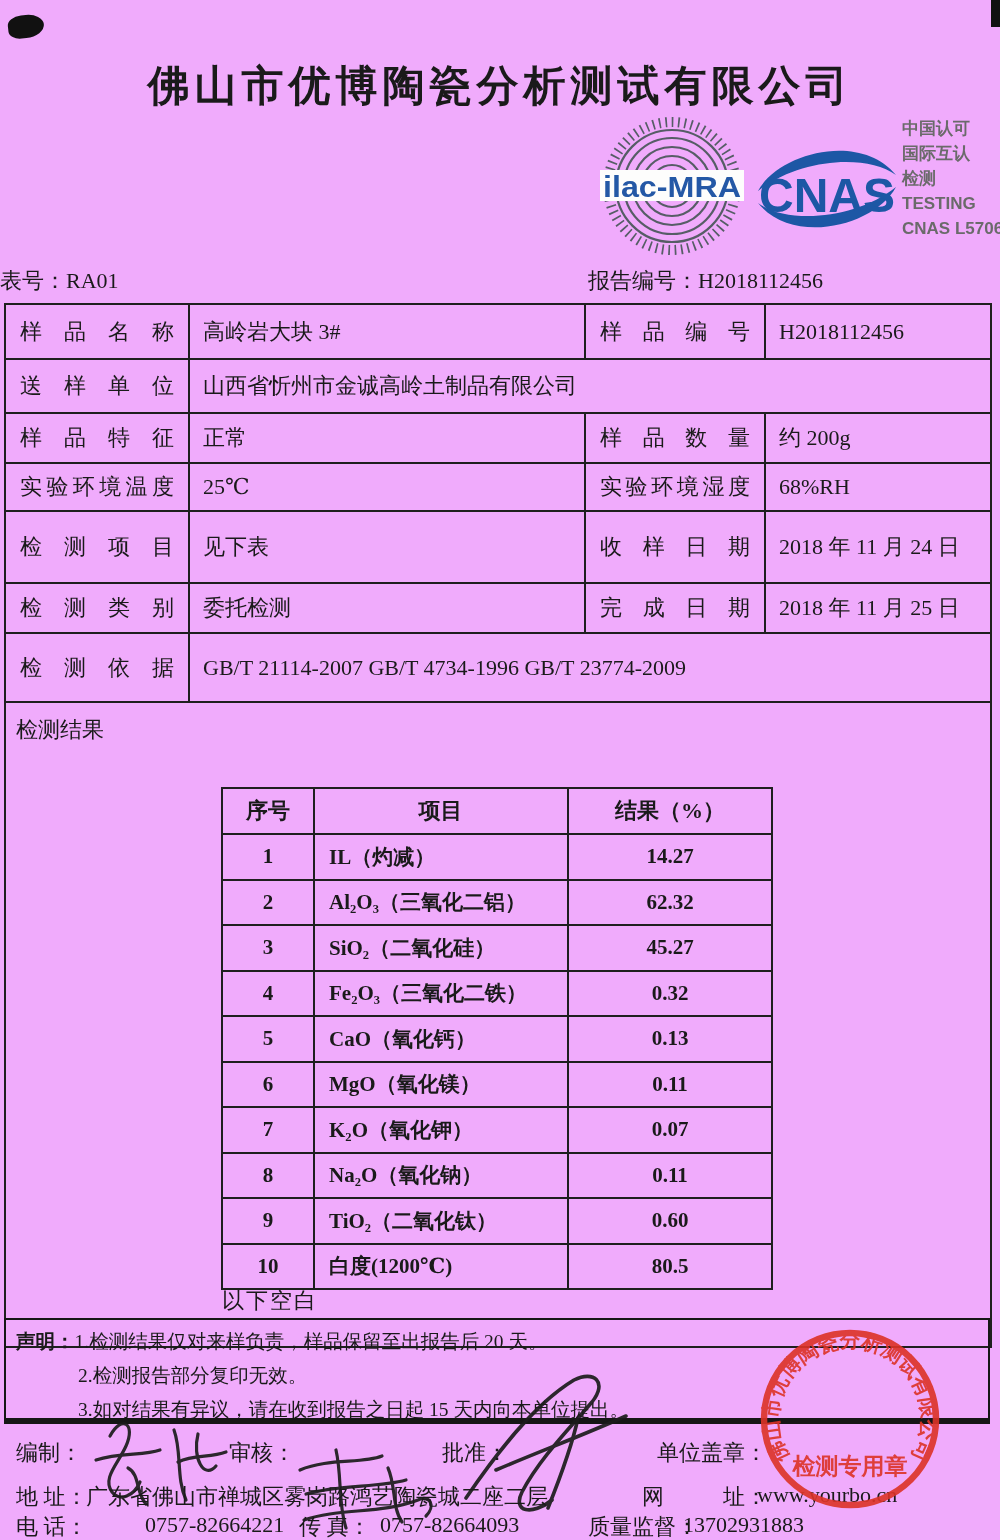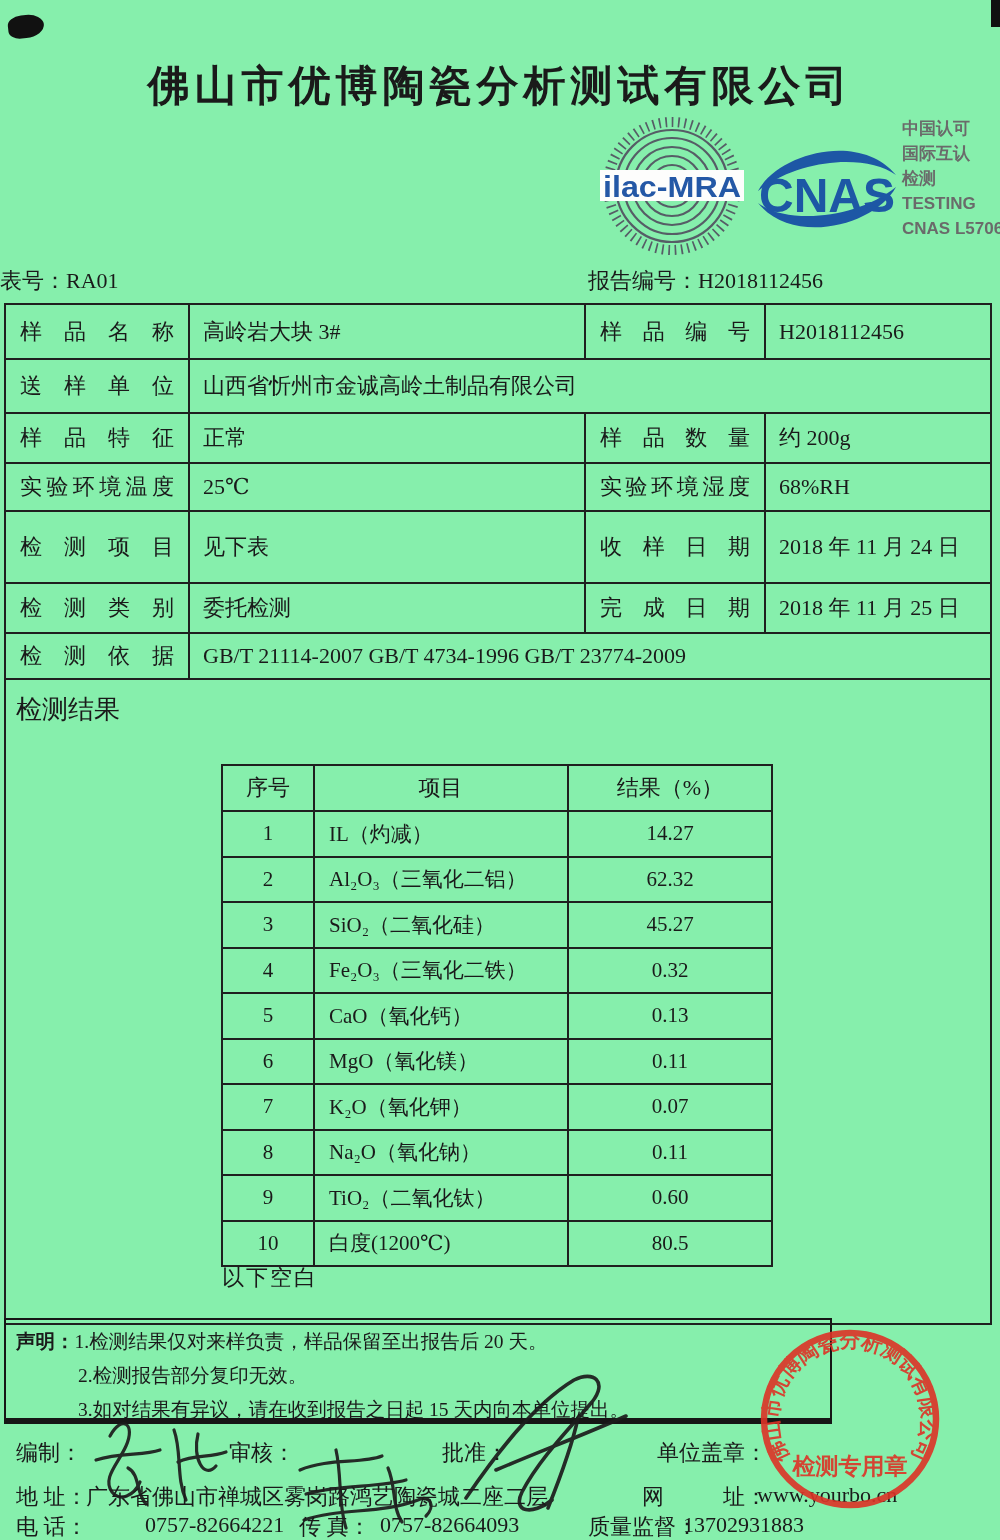--- a/index.html
+++ b/index.html
@@ -1,16 +1,16 @@
 <!DOCTYPE html>
 <html><head>
 <meta charset="utf-8">
 <style>
   html,body{margin:0;padding:0;background:#e8e8e8;}
-  .page{position:relative;width:1000px;height:1540px;background:#86efac;overflow:hidden;
+  .page{position:relative;width:1000px;height:1540px;background:#f0abfc;overflow:hidden;
         font-family:"Liberation Serif","DejaVu Serif",serif;color:#1a1a1a;margin:0 auto;}
   .abs{position:absolute;}
   
   .blob-tl{position:absolute;left:8px;top:15px;width:36px;height:23px;background:#111;
            border-radius:45% 55% 60% 40%;transform:rotate(-6deg);}
   .blob-tr{position:absolute;left:991px;top:0;width:9px;height:27px;background:#111;}
   
   .company{position:absolute;top:58px;left:0;width:100%;text-align:center;
            font-size:42px;font-weight:bold;letter-spacing:5px;margin:0;}
   .report-title{position:absolute;left:393px;top:164px;font-size:38px;letter-spacing:5px;white-space:pre;}
@@ -19,33 +19,33 @@
   
   .meta{position:absolute;font-size:22px;white-space:pre;}
   
   table{border-collapse:collapse;}
   .info{position:absolute;left:4px;top:303px;width:986px;table-layout:fixed;border-radius:7px;}
   .info td{border:2px solid #1f1f1f;font-size:22px;overflow:hidden;}
   .info td.lbl{padding:0 14px;text-align:justify;text-align-last:justify;white-space:pre;}
   .info td.val{padding:0 0 0 13px;}
   .basis-val{font-size:23px;}
   .results-cell{position:relative;vertical-align:top;}
-  .results-label{position:absolute;left:10px;top:12px;font-size:26px;}
+  .results-label{position:absolute;left:10px;top:12px;font-size:22px;}
   .below-blank{position:absolute;left:216px;top:583px;font-size:22px;letter-spacing:2px;}
   
   .results{position:absolute;left:215px;top:84px;width:550px;table-layout:fixed;}
-  .results th,.results td{border:2px solid #1f1f1f;font-weight:normal;}
+  .results th,.results td{border:2px solid #1f1f1f;font-weight:bold;}
   .results th{height:42px;font-size:22px;}
   .results td{height:41.5px;font-size:21px;}
   .c-idx{text-align:center;}
   .c-item{text-align:left;padding-left:14px;}
   .results th.c-item{text-align:center;padding-left:0;}
   .c-res{text-align:center;}
   
-  .statement{position:absolute;left:4px;top:1318px;width:828px;height:106px;
+  .statement{position:absolute;left:4px;top:1318px;width:986px;height:106px;
              border:2.5px solid #161616;border-bottom-width:6px;box-sizing:border-box;}
   .st-line{position:absolute;font-size:19.5px;white-space:pre;}
   .st-label{font-weight:bold;}
   
   .f{position:absolute;font-size:22px;white-space:pre;}
   svg text{font-family:"Liberation Sans","DejaVu Sans",sans-serif;}
   .stamp-svg{position:absolute;left:757px;top:1326px;opacity:0.9;}
   .sig{position:absolute;}
 </style>
 </head>
@@ -130,21 +130,21 @@
       <td class="val">见下表</td>
       <td class="lbl">收 样 日 期</td>
       <td class="val">2018 年 11 月 24 日</td>
     </tr>
     <tr style="height:50px">
       <td class="lbl">检 测 类 别</td>
       <td class="val">委托检测</td>
       <td class="lbl">完 成 日 期</td>
       <td class="val">2018 年 11 月 25 日</td>
     </tr>
-    <tr style="height:46px">
+    <tr style="height:69px">
       <td class="lbl">检 测 依 据</td>
       <td class="val basis-val" colspan="3">GB/T 21114-2007 GB/T 4734-1996 GB/T 23774-2009</td>
     </tr>
     <tr style="height:645px">
       <td class="results-cell" colspan="4">
         <div class="results-label">检测结果</div>
         <table class="results">
           <colgroup>
                 <col style="width:92px">
                 <col style="width:254px">

